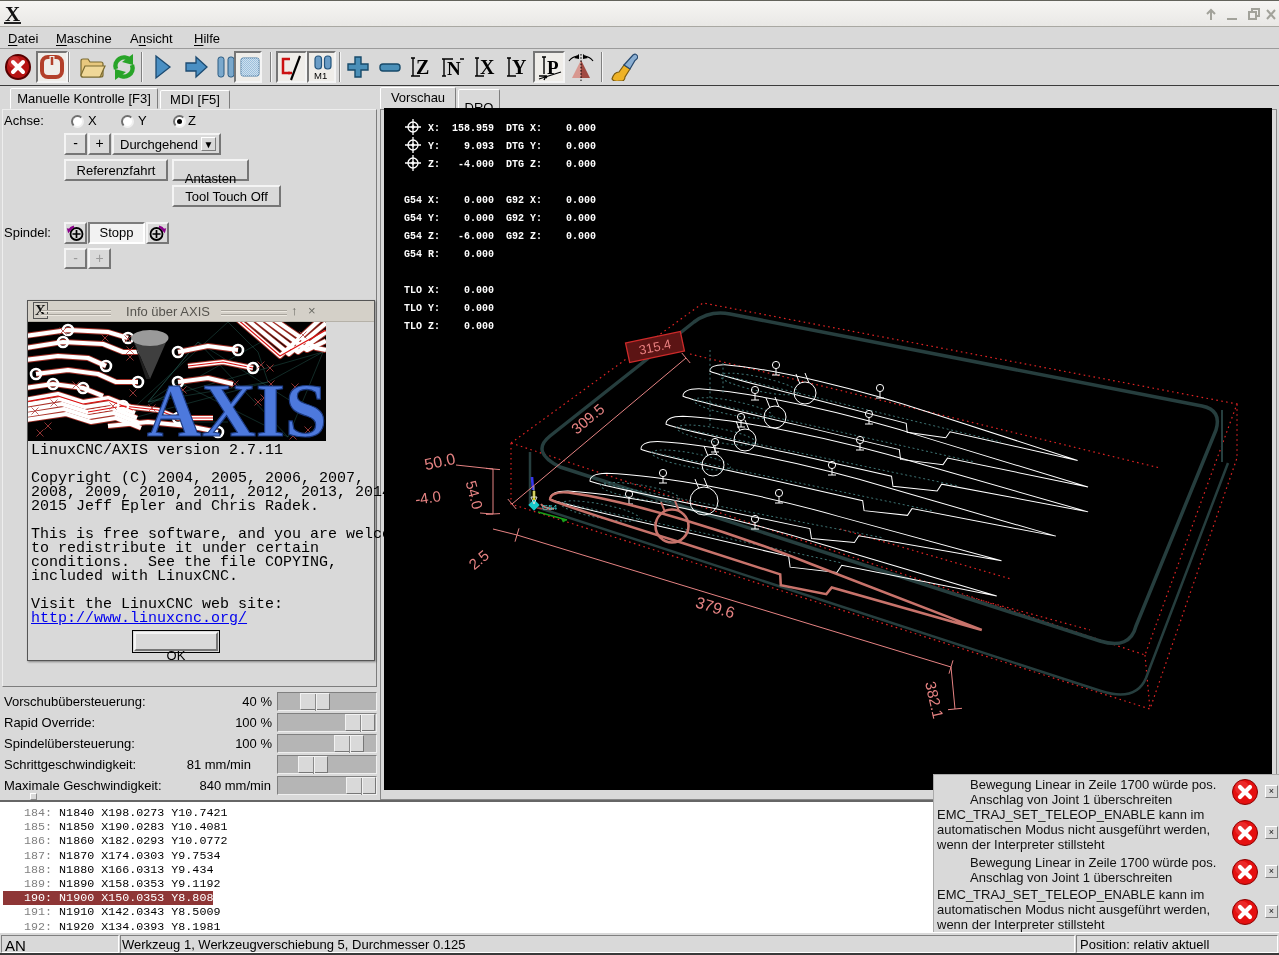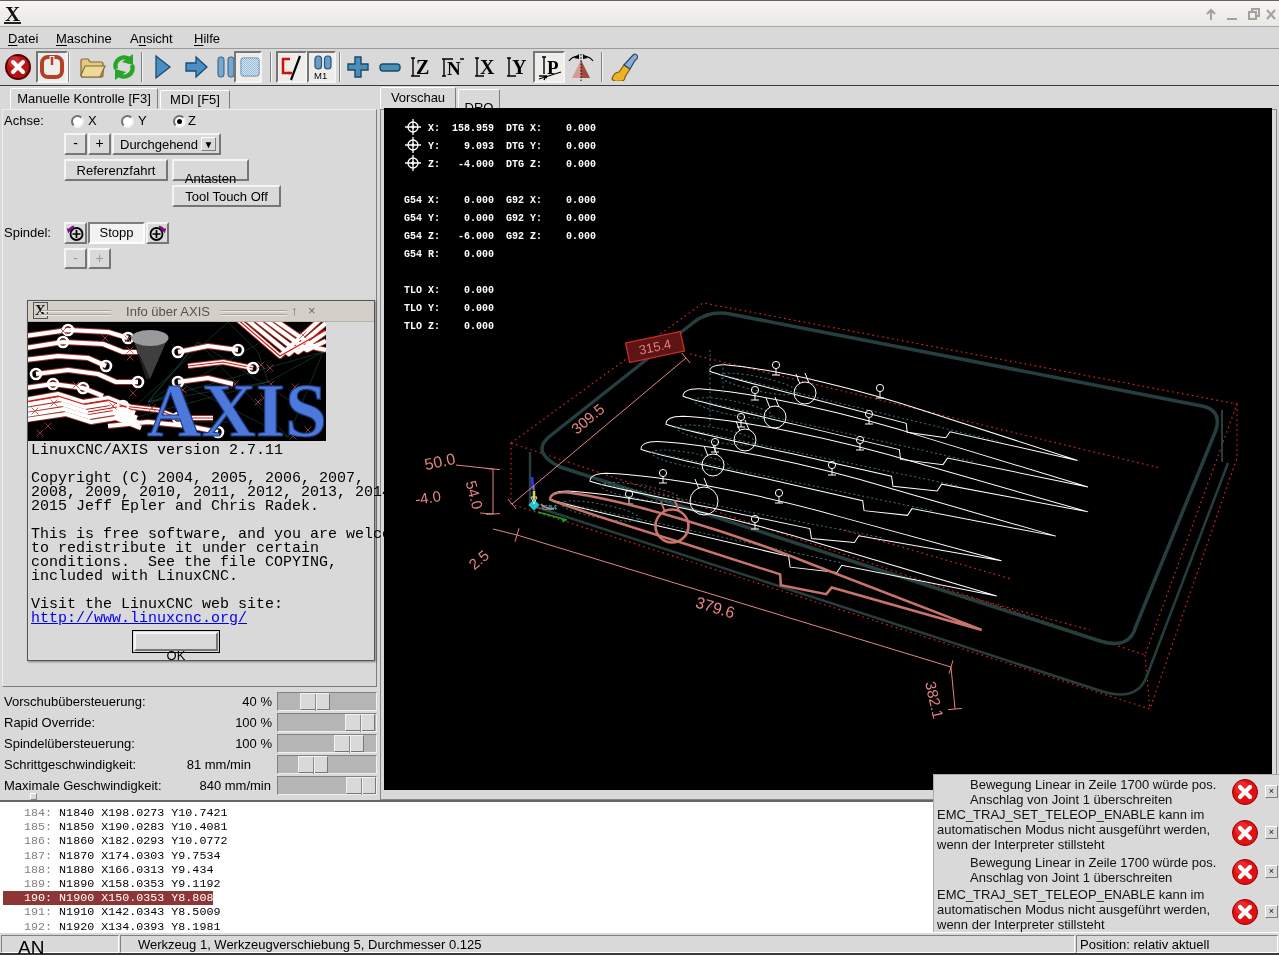--- a/index.html
+++ b/index.html
@@ -419,22 +419,22 @@
 <svg class="abs" style="left:297px;top:123px" width="28" height="28" viewBox="0 0 28 28">
 <circle cx="14" cy="14" r="12.5" fill="#e51010" stroke="#8c0000" stroke-width="1"></circle>
 <circle cx="11" cy="10" r="7" fill="#ef4040" opacity="0.55"></circle>
 <path d="M9,9 L19,19 M19,9 L9,19" stroke="#ffffff" stroke-width="4.2" stroke-linecap="round"></path>
 </svg>
 <div class="abs raised" style="left:331px;top:130px;width:13px;height:13px;background:#d9d9d9;font-size:9px;text-align:center;line-height:11px">×</div>
 
 </div>
 
 <div class="abs" style="left:0;top:935px;width:1279px;height:20px;background:#d9d9d9;border-bottom:2px solid #3a3a3a">
- <div class="abs" style="left:1px;top:0px;width:118px;height:18px;border:1px solid;border-color:#808080 #fff #fff #808080;font-size:19px;padding:1px 16px">AN</div>
- <div class="abs" style="left:120px;top:0px;width:955px;height:18px;border:1px solid;border-color:#808080 #fff #fff #808080;font-size:13px;padding:1px 17px">Werkzeug 1, Werkzeugverschiebung 5, Durchmesser 0.125</div>
+ <div class="abs" style="left:1px;top:0px;width:118px;height:18px;border:1px solid;border-color:#808080 #fff #fff #808080;font-size:15px;padding:1px 3px">AN</div>
+ <div class="abs" style="left:120px;top:0px;width:955px;height:18px;border:1px solid;border-color:#808080 #fff #fff #808080;font-size:13px;padding:1px 1px">Werkzeug 1, Werkzeugverschiebung 5, Durchmesser 0.125</div>
  <div class="abs" style="left:1076px;top:0px;width:202px;height:18px;border:1px solid;border-color:#808080 #fff #fff #808080;font-size:13px;padding:1px 3px">Position: relativ aktuell</div>
 </div>
 
 <div class="abs" style="left:27px;top:300px;width:348px;height:361px;background:#d9d9d9;border:1px solid #555;box-shadow:1px 1px 2px rgba(0,0,0,0.4)">
  <div class="abs" style="left:0;top:0;width:346px;height:21px;background:#d4d0c8;border-bottom:1px solid #b5b1a8">
   <span class="abs" style="left:5px;top:1px;font-family:'Liberation Serif',serif;font-weight:bold;font-size:15px;color:#111;border:1px solid #555;line-height:15px;padding:0 1px">X</span>
   <span class="abs" style="left:0;top:3px;width:280px;text-align:center;font-weight:normal;font-size:13px;color:#55534e">Info über AXIS</span>
   <span class="abs" style="left:13px;top:9px;width:70px;height:2px;border-top:1px solid #a8a49c;border-bottom:1px solid #ece8e0"></span>
   <span class="abs" style="left:13px;top:13px;width:70px;height:2px;border-top:1px solid #a8a49c;border-bottom:1px solid #ece8e0"></span>
   <span class="abs" style="left:193px;top:9px;width:66px;height:2px;border-top:1px solid #a8a49c;border-bottom:1px solid #ece8e0"></span>

